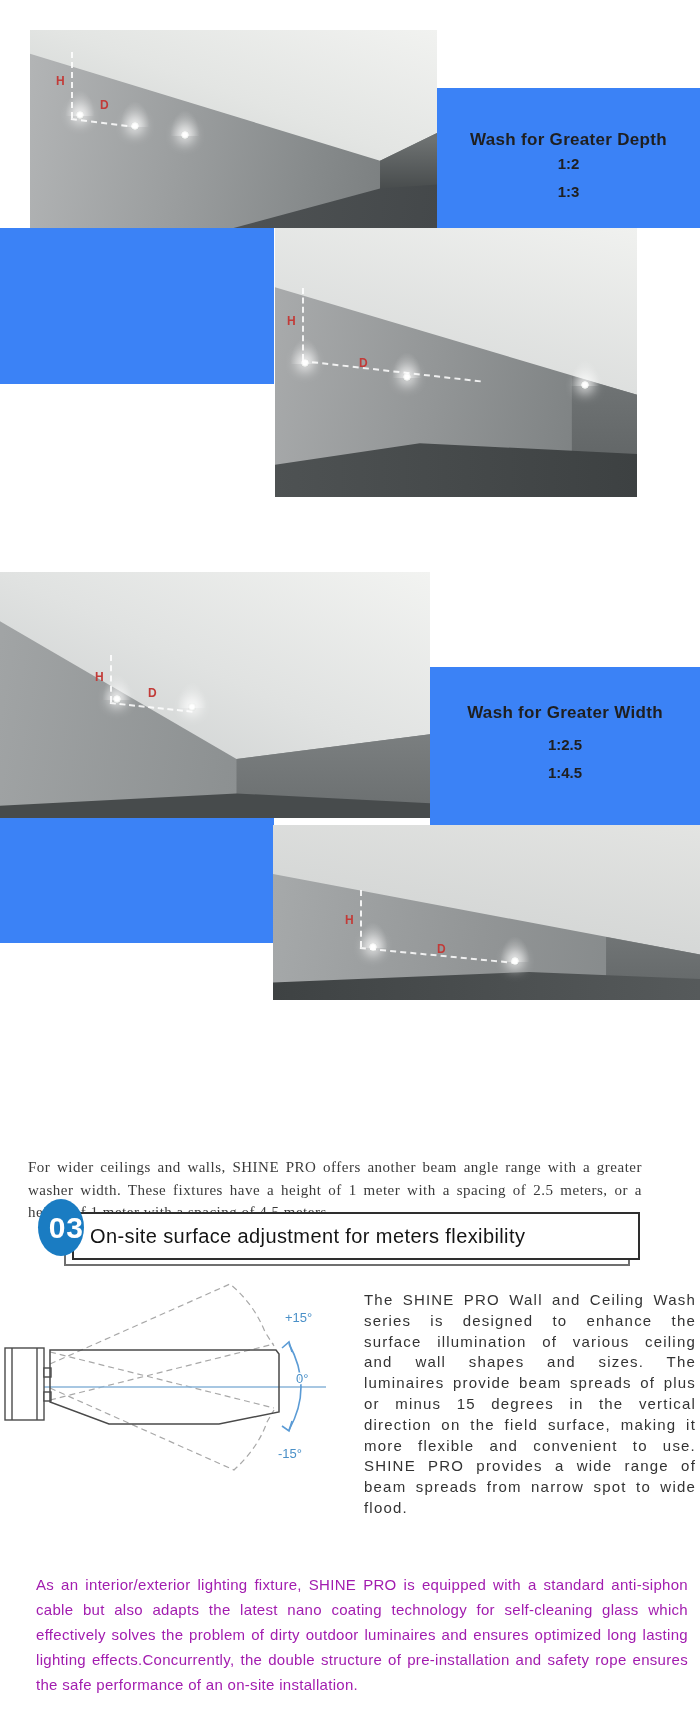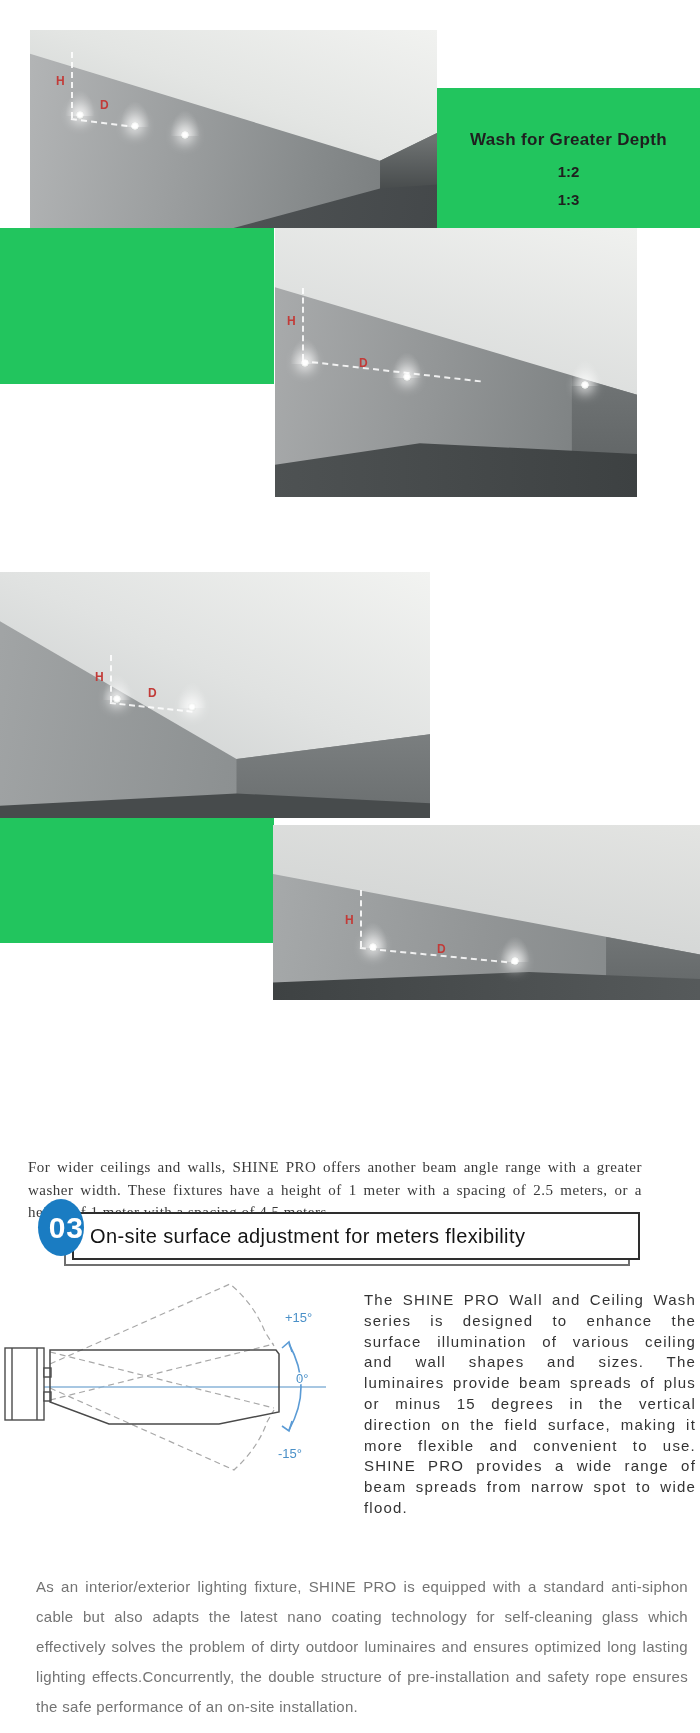--- a/index.html
+++ b/index.html
@@ -48,30 +48,30 @@
   .dot { position:absolute; width:8px; height:8px; border-radius:50%;
          background:radial-gradient(circle,#ffffff 0 35%,#eceeec 60%,rgba(235,235,235,0) 100%);
          box-shadow:0 0 12px 5px rgba(255,255,255,.75); }
   .dot::before { content:''; position:absolute; left:-12px; bottom:3px; width:32px; height:28px;
          background:radial-gradient(ellipse at 50% 100%, rgba(255,255,255,.5), rgba(255,255,255,0) 65%); }
   .mline-v { position:absolute; width:0; border-left:2px dashed rgba(255,255,255,.85); }
   .mline-h { position:absolute; height:0; border-top:2px dashed rgba(255,255,255,.85); transform-origin:left top; }
   .mlabel { position:absolute; color:#c23b38; font-size:12px; font-weight:bold; letter-spacing:.5px; }
 
   
-  .cream { position:absolute; background:#22c55e; }
+  .cream { position:absolute; background:#3b82f6; }
   .cream-head { text-align:center; font-size:17px; font-weight:bold; color:#1f1f1f; letter-spacing:.3px; }
   .cream-ratio { text-align:center; font-size:15px; font-weight:bold; color:#1f1f1f; line-height:28px; }
 
   
   .para { position:absolute; font-size:15px; line-height:22.5px; color:#3a3a3a;
           letter-spacing:.5px; text-align:justify; }
   .rightcol { position:absolute; font-size:15px; line-height:20.8px; color:#333;
           letter-spacing:1.2px; word-spacing:2px; text-align:justify; }
-  .footerp { position:absolute; font-size:15px; line-height:30px; color:#737373;
+  .footerp { position:absolute; font-size:15px; line-height:25px; color:#a21caf;
           letter-spacing:.3px; text-align:justify; }
 
   
   .badge { position:absolute; left:38px; top:1199px; width:46px; height:57px;
            background:#1a7cc2; border-radius:50%; z-index:3;
            color:#fff; font-size:30px; font-weight:bold; text-align:right; line-height:57px; letter-spacing:1px; }
   .title-shadow { position:absolute; left:64px; top:1220px; width:566px; height:46px;
            border:2px solid #6f6f6f; background:#fff; z-index:1; }
   .title-box { position:absolute; left:72px; top:1212px; width:568px; height:48px;
            border:2px solid #2e2e2e; background:#fff; z-index:2;
@@ -93,21 +93,21 @@
     <span class="dot" style="left:101px;top:92px;"></span>
     <span class="dot" style="left:151px;top:101px;"></span>
     <span class="mline-v" style="left:41px;top:22px;height:66px;"></span>
     <span class="mline-h" style="left:41px;top:88px;width:67px;transform:rotate(7deg);"></span>
     <span class="mlabel" style="left:26px;top:44px;">H</span>
     <span class="mlabel" style="left:70px;top:68px;">D</span>
   </div>
 
   <div class="cream" style="left:437px;top:88px;width:263px;height:140px;padding-top:42px;">
     <div class="cream-head">Wash for Greater Depth</div>
-    <div class="cream-ratio" style="margin-top:8px;">1:2</div>
+    <div class="cream-ratio" style="">1:2</div>
     <div class="cream-ratio">1:3</div>
   </div>
 
   <div class="cream" style="left:0;top:228px;width:274px;height:156px;"></div>
 
   <div class="room" style="left:275px;top:228px;width:362px;height:269px;">
     <div class="layer r2-base"></div>
     <div class="layer r2-ceil"></div>
     <div class="layer r2-wallr"></div>
     <div class="layer r2-floor"></div>
@@ -127,20 +127,25 @@
     <div class="layer r3-wallr"></div>
     <div class="layer r3-floor"></div>
     <span class="dot" style="left:113px;top:123px;"></span>
     <span class="dot" style="left:188px;top:131px;"></span>
     <span class="mline-v" style="left:110px;top:83px;height:47px;"></span>
     <span class="mline-h" style="left:110px;top:130px;width:83px;transform:rotate(6deg);"></span>
     <span class="mlabel" style="left:95px;top:98px;">H</span>
     <span class="mlabel" style="left:148px;top:114px;">D</span>
   </div>
 
+  <div class="cream" style="left:430px;top:667px;width:270px;height:276px;padding-top:36px;">
+    <div class="cream-head">Wash for Greater Width</div>
+    <div class="cream-ratio" style="margin-top:8px;">1:2.5</div>
+    <div class="cream-ratio">1:4.5</div>
+  </div>
 
   <div class="cream" style="left:0;top:818px;width:274px;height:125px;"></div>
 
   <div class="room" style="left:273px;top:825px;width:427px;height:175px;">
     <div class="layer r4-base"></div>
     <div class="layer r4-ceil"></div>
     <div class="layer r4-wallr"></div>
     <div class="layer r4-floor"></div>
     <span class="dot" style="left:96px;top:118px;"></span>
     <span class="dot" style="left:238px;top:132px;"></span>

